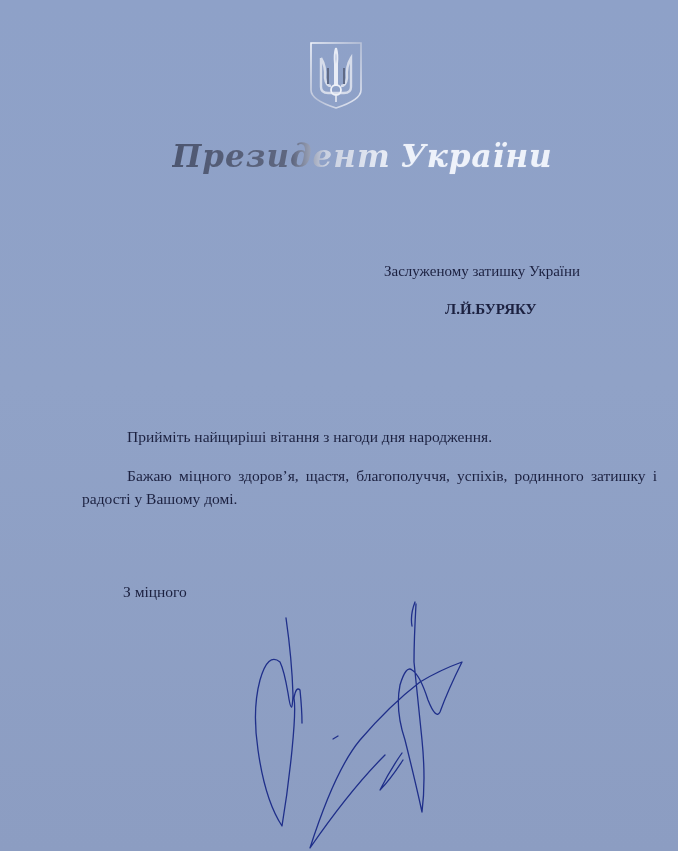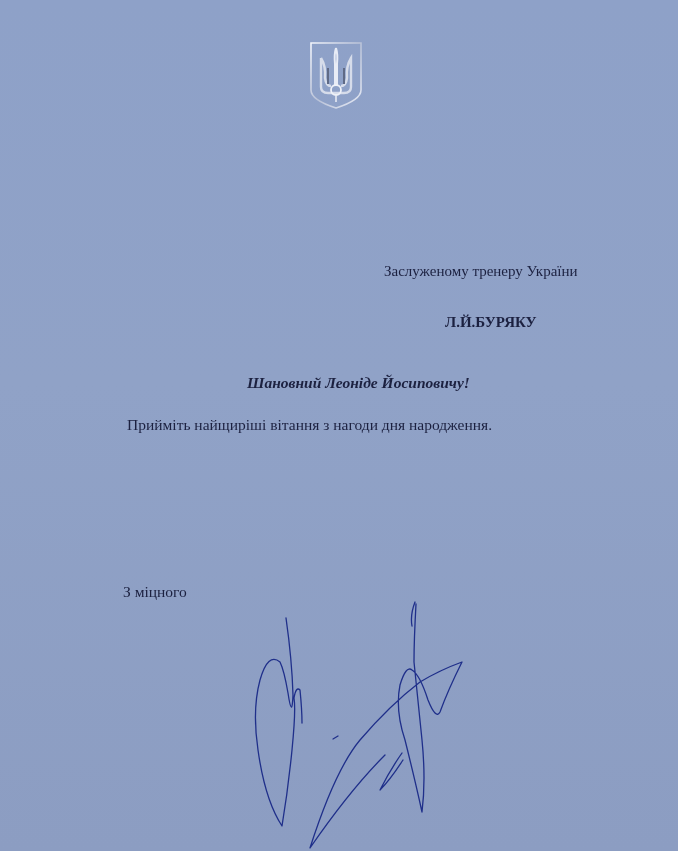--- a/index.html
+++ b/index.html
@@ -57,41 +57,40 @@
     font-size: 15px;
     white-space: nowrap;
   }
   .recipient-name {
     position: absolute;
     left: 445px;
     top: 301px;
     font-size: 15px;
     font-weight: bold;
     white-space: nowrap;
-    margin-top: 13px;
   }
   .salutation {
     position: absolute;
     left: 247px;
     top: 374px;
     font-size: 15.5px;
     font-weight: bold;
     font-style: italic;
     white-space: nowrap;
   }
   .body-text {
     position: absolute;
     left: 82px;
     top: 409px;
     width: 575px;
     font-size: 15.5px;
     line-height: 23px;
   }
   .para {
-    margin: 4px 0 4px 0;
+    margin: 16px 0 4px 0;
     text-indent: 45px;
     text-align: justify;
     text-align-last: left;
   }
   .para.single {
     text-align: left;
   }
   .closing {
     position: absolute;
     left: 123px;
@@ -129,28 +128,31 @@
       </linearGradient>
     </defs>
     <path d="M3 3 H53 V50 Q53 60 28 68 Q3 60 3 50 Z" fill="none" stroke="url(#silver)" stroke-width="1.6"></path>
     <path d="M28 8 Q30 14 29 24 L29 46 M28 8 Q26 14 27 24 L27 46" fill="none" stroke="#e8ecf6" stroke-width="2"></path>
     <path d="M13 18 L13 47 Q13 53 20 53 L36 53 Q43 53 43 47 L43 18 Q38 26 39 38 Q38 46 33 46 M13 18 Q18 26 17 38 Q18 46 23 46" fill="none" stroke="#d6dcea" stroke-width="2.4"></path>
     <path d="M20 28 L20 44 M36 28 L36 44" fill="none" stroke="#5f6a86" stroke-width="2"></path>
     <circle cx="28" cy="50" r="5" fill="none" stroke="#eef1f8" stroke-width="1.8"></circle>
     <path d="M28 55 L28 62" stroke="#e6eaf4" stroke-width="1.6"></path>
   </svg>
 
+  <div class="letterhead">
+    <span class="lh-1">Президент</span><span class="lh-2">України</span>
+  </div>
 
-  <div class="recipient-title">Заслуженому тренеру України</div>
+  <div class="recipient-title">Заслуженому затишку України</div>
   <div class="recipient-name">Л.Й.БУРЯКУ</div>
 
-  <div class="salutation">Шановний Леоніде Йосиповичу!</div>
 
   <div class="body-text">
     <p class="para single">Прийміть найщиріші вітання з нагоди дня народження.</p>
+    <p class="para">Бажаю міцного здоров’я, щастя, благополуччя, успіхів, родинного затишку і радості у Вашому домі.</p>
   </div>
 
   <div class="closing">З міцного</div>
 
 
   <svg class="signature" viewBox="0 0 240 261" fill="none" stroke="#1f2f8a" stroke-width="1.3" stroke-linecap="round" stroke-linejoin="round">
     <path d="M46 28 Q52 70 53 105 Q52 130 48 103 Q44 80 40 72 Q28 62 20 90 Q12 120 18 160 Q25 210 42 236 Q48 200 52 160 Q56 120 54 108 Q56 96 60 100 Q62 120 62 133"></path>
     <path d="M93 149 L98 146"></path>
     <path d="M175 12 Q170 25 172 36 M176 14 Q174 50 174 72 Q178 110 182 150 Q186 190 182 222 Q175 190 165 150 Q155 120 160 95 Q166 75 172 80 Q180 85 188 110 Q196 130 200 122 Q208 100 222 72 Q200 80 180 92 Q150 115 120 150 Q95 180 70 258 Q110 200 145 165"></path>
     <path d="M162 163 Q150 180 140 200 Q150 190 163 170"></path>

